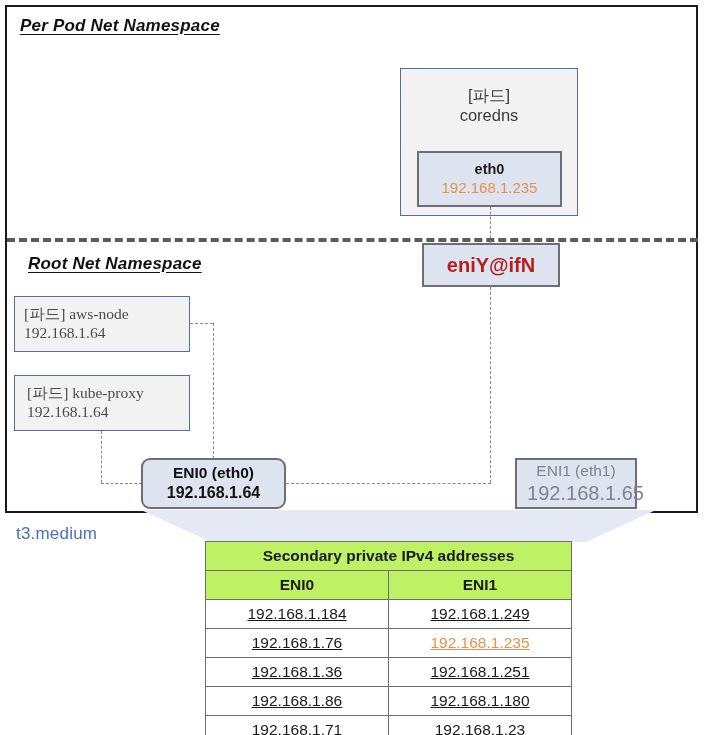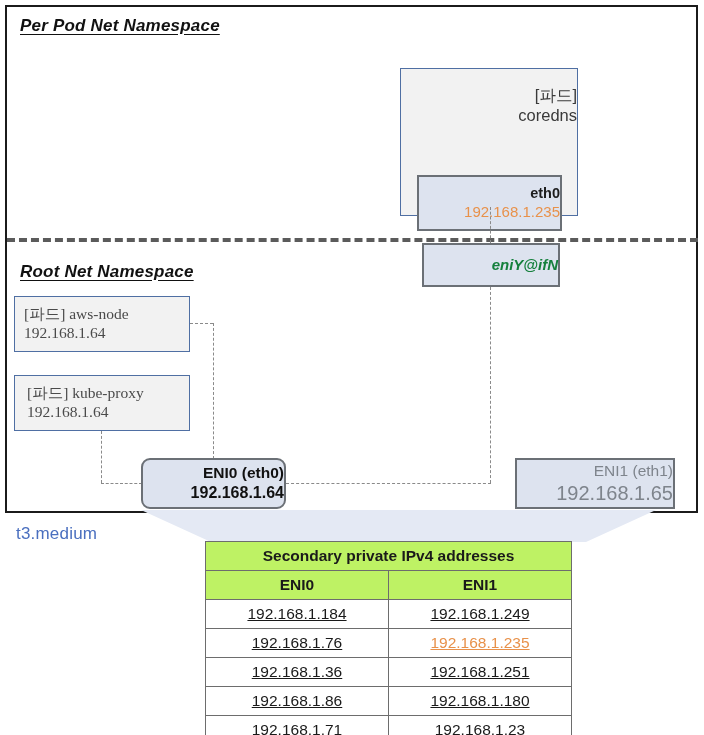--- a/index.html
+++ b/index.html
@@ -47,29 +47,29 @@
     font-style: italic;
     font-weight: bold;
     font-size: 17px;
     color: #111;
     text-decoration: underline;
     text-underline-offset: 3px;
     letter-spacing: 0.2px;
     white-space: nowrap;
   }
   .ns-label.per-pod { left: 20px; top: 16px; }
-  .ns-label.root    { left: 20px; top: 254px; margin-top: 8px; }
+  .ns-label.root    { left: 28px; top: 254px; }
 
   
   .box {
     position: absolute;
     box-sizing: border-box;
     display: flex;
     flex-direction: column;
-    align-items: flex-end;
+    align-items: center;
     justify-content: center;
     text-align: center;
     line-height: 1.22;
   }
 
   
   .pod-box {
     border: 1.6px solid #4f6fa3;
     background: #f2f2f2;
   }
@@ -85,63 +85,62 @@
     justify-content: flex-start;
     padding-top: 16px;
   }
   .coredns-title {
     font-size: 16.5px;
     color: #3a3a3a;
     font-weight: 400;
   }
 
   .eth0-box {
-    left: 417px; top: 151px; width: 145px; height: 56px; margin-top: 24px;
+    left: 417px; top: 151px; width: 145px; height: 56px;
   }
   .eth0-name {
     font-size: 14.5px;
     font-weight: bold;
     color: #1d1d1d;
   }
   .eth0-ip {
     font-size: 15px;
     color: #e8914a;
     font-weight: 500;
     margin-top: 1px;
   }
 
   .eni-y-box {
     left: 422px; top: 243px; width: 138px; height: 44px;
   }
   .eni-y-label {
-    font-size: 15px;
-    color: #15803d;
-    font-weight: bold;
-    font-style: italic;
+    font-size: 20px;
+    color: #b91c1c;
+    font-weight: bold;
   }
 
   
   .serif-pod {
     align-items: flex-start;
     justify-content: center;
     padding-left: 12px;
     font-family: "Liberation Serif", serif;
     color: #4a4a4a;
     text-align: left;
   }
   .serif-pod .l1 { font-size: 15.5px; }
   .serif-pod .l2 { font-size: 15.5px; }
   .awsnode-box   { left: 14px; top: 296px; width: 176px; height: 56px; padding-left: 9px; }
   .kubeproxy-box { left: 14px; top: 375px; width: 176px; height: 56px; }
 
   .eni0-box { left: 141px; top: 458px; width: 145px; height: 51px; border-radius: 9px; }
   .eni0-box .l1 { font-size: 15.5px; font-weight: bold; color: #111; }
   .eni0-box .l2 { font-size: 16px; font-weight: bold; color: #111; }
 
-  .eni1-box { left: 515px; top: 458px; width: 160px; height: 51px; }
+  .eni1-box { left: 515px; top: 458px; width: 122px; height: 51px; }
   .eni1-box .l1 { font-size: 15.5px; color: #7e848c; }
   .eni1-box .l2 { font-size: 20px; color: #7e848c; margin-left: 19px; }
 
   
   .conn {
     position: absolute;
   }
   .conn.v { border-left: 1.6px dashed #8a8a8a; width: 0; }
   .conn.h { border-top: 1.6px dashed #8a8a8a; height: 0; }
 

